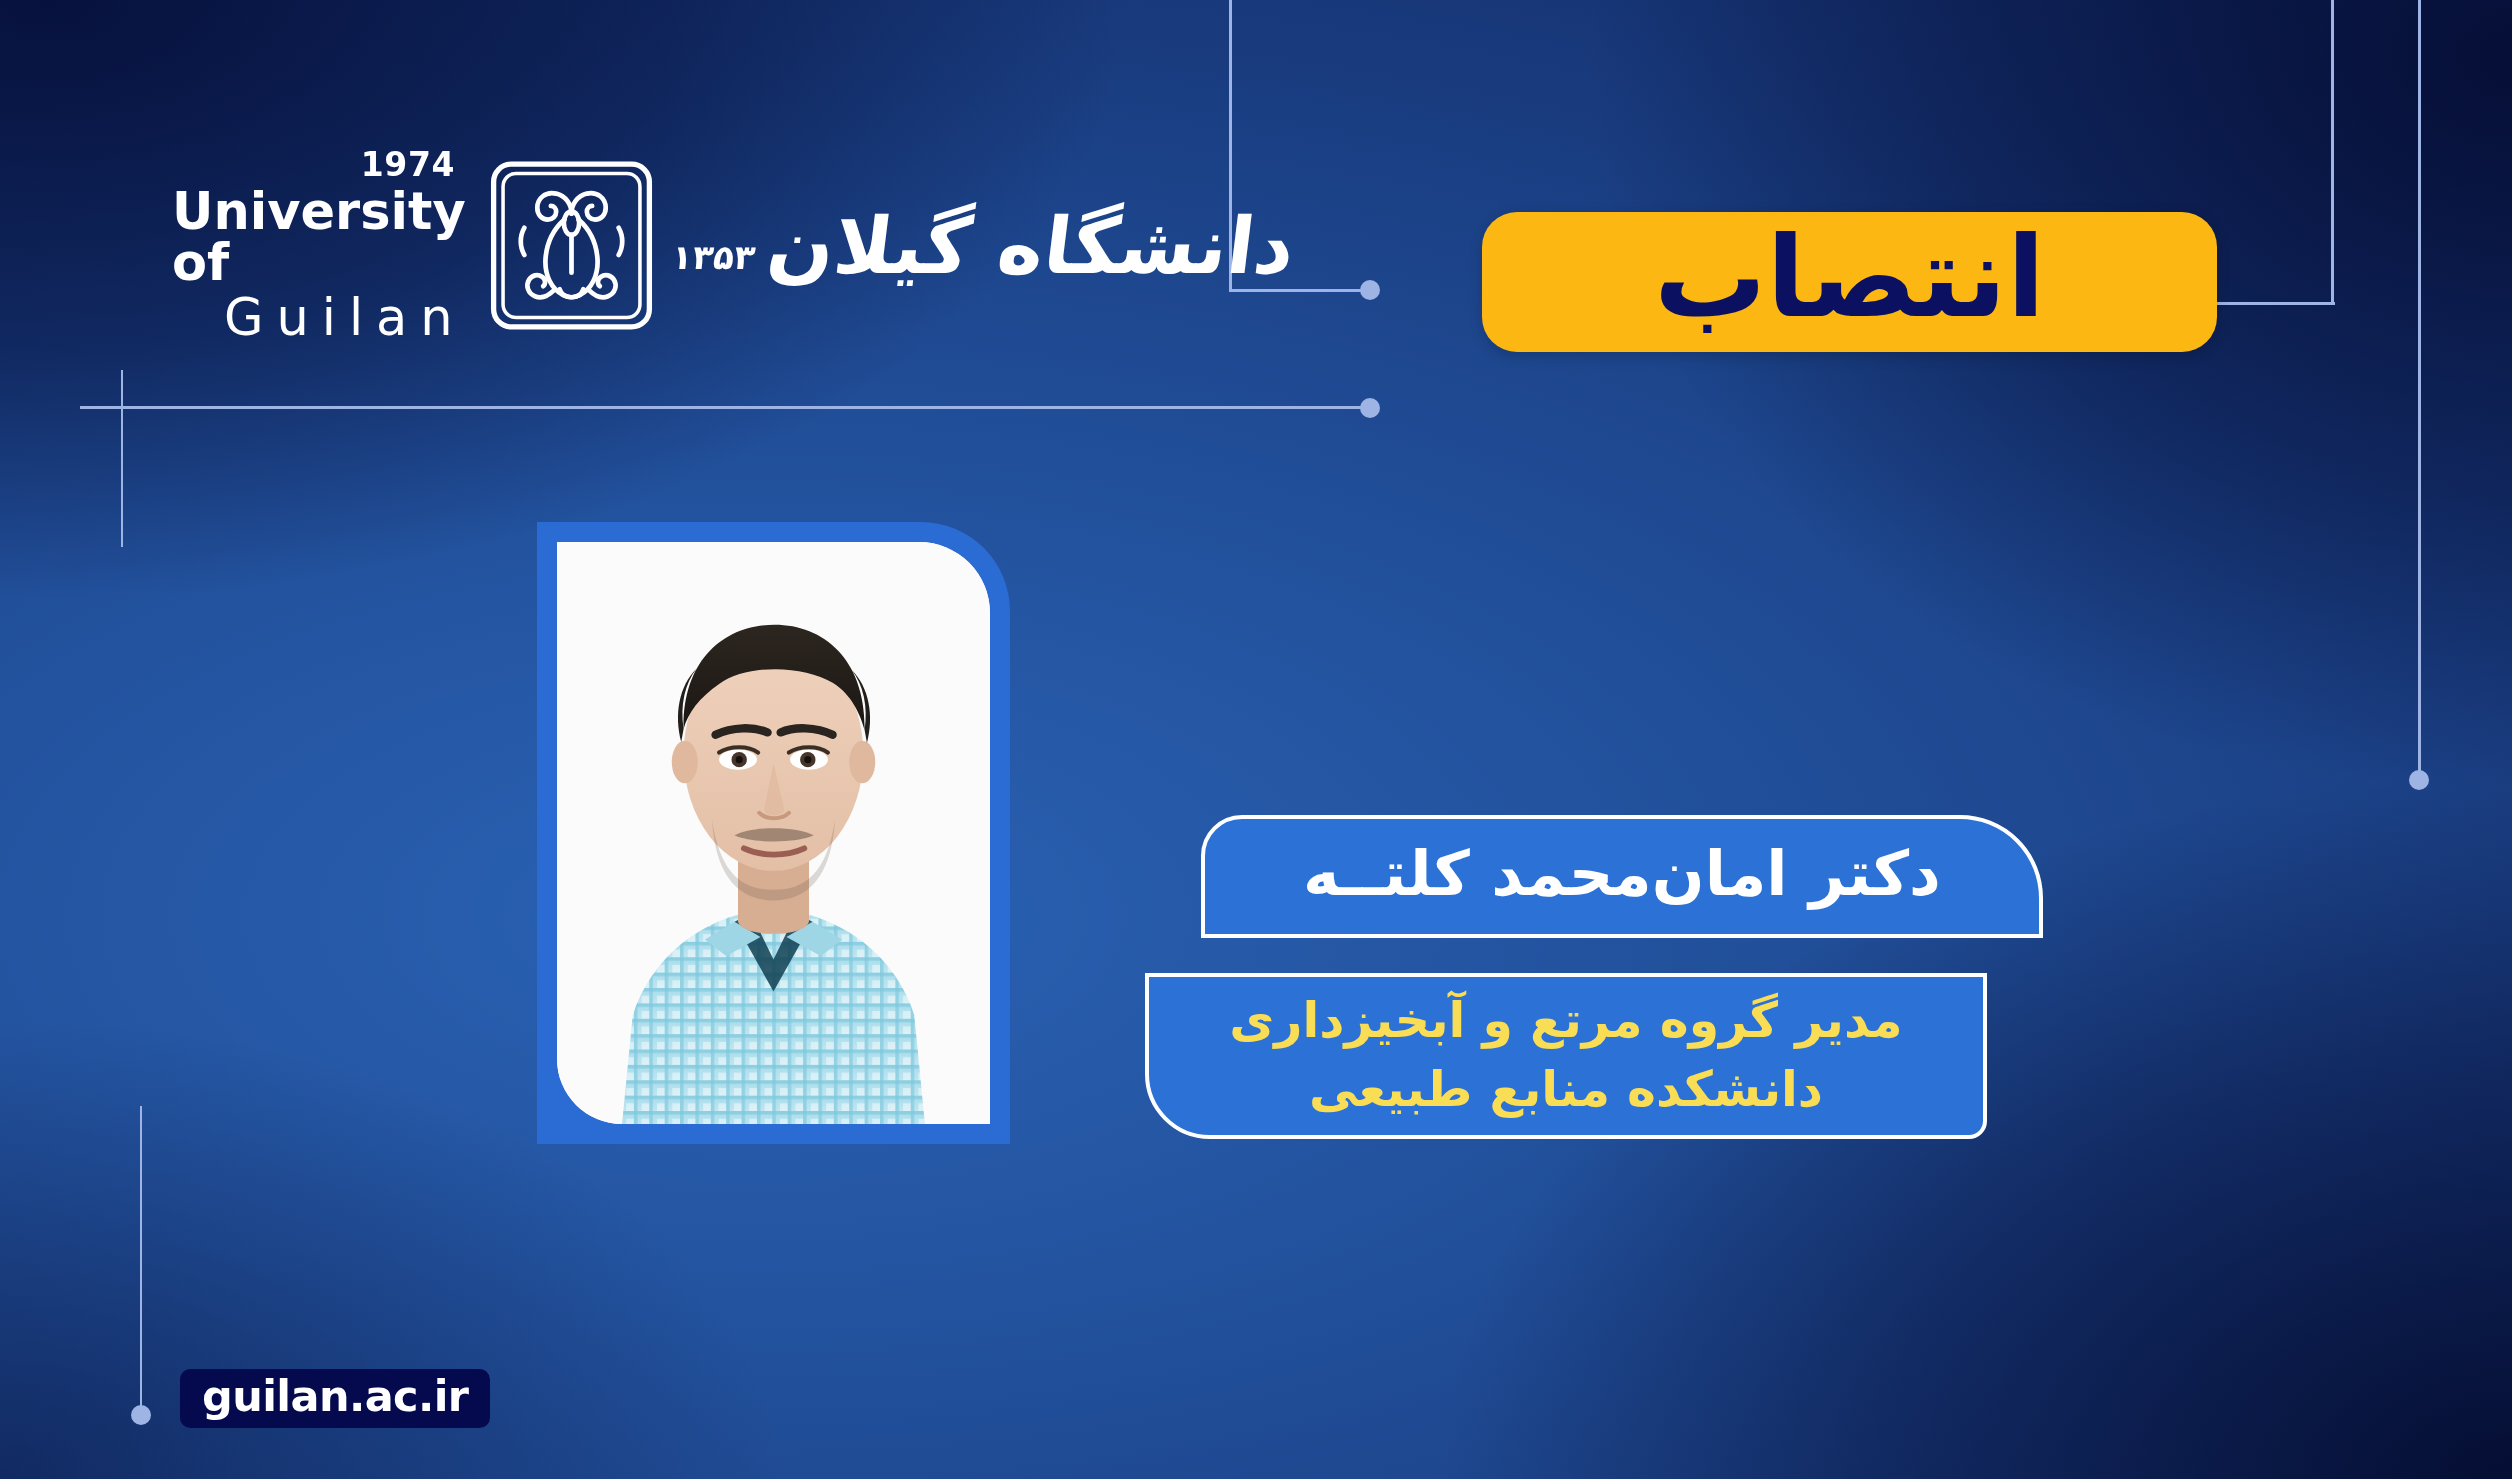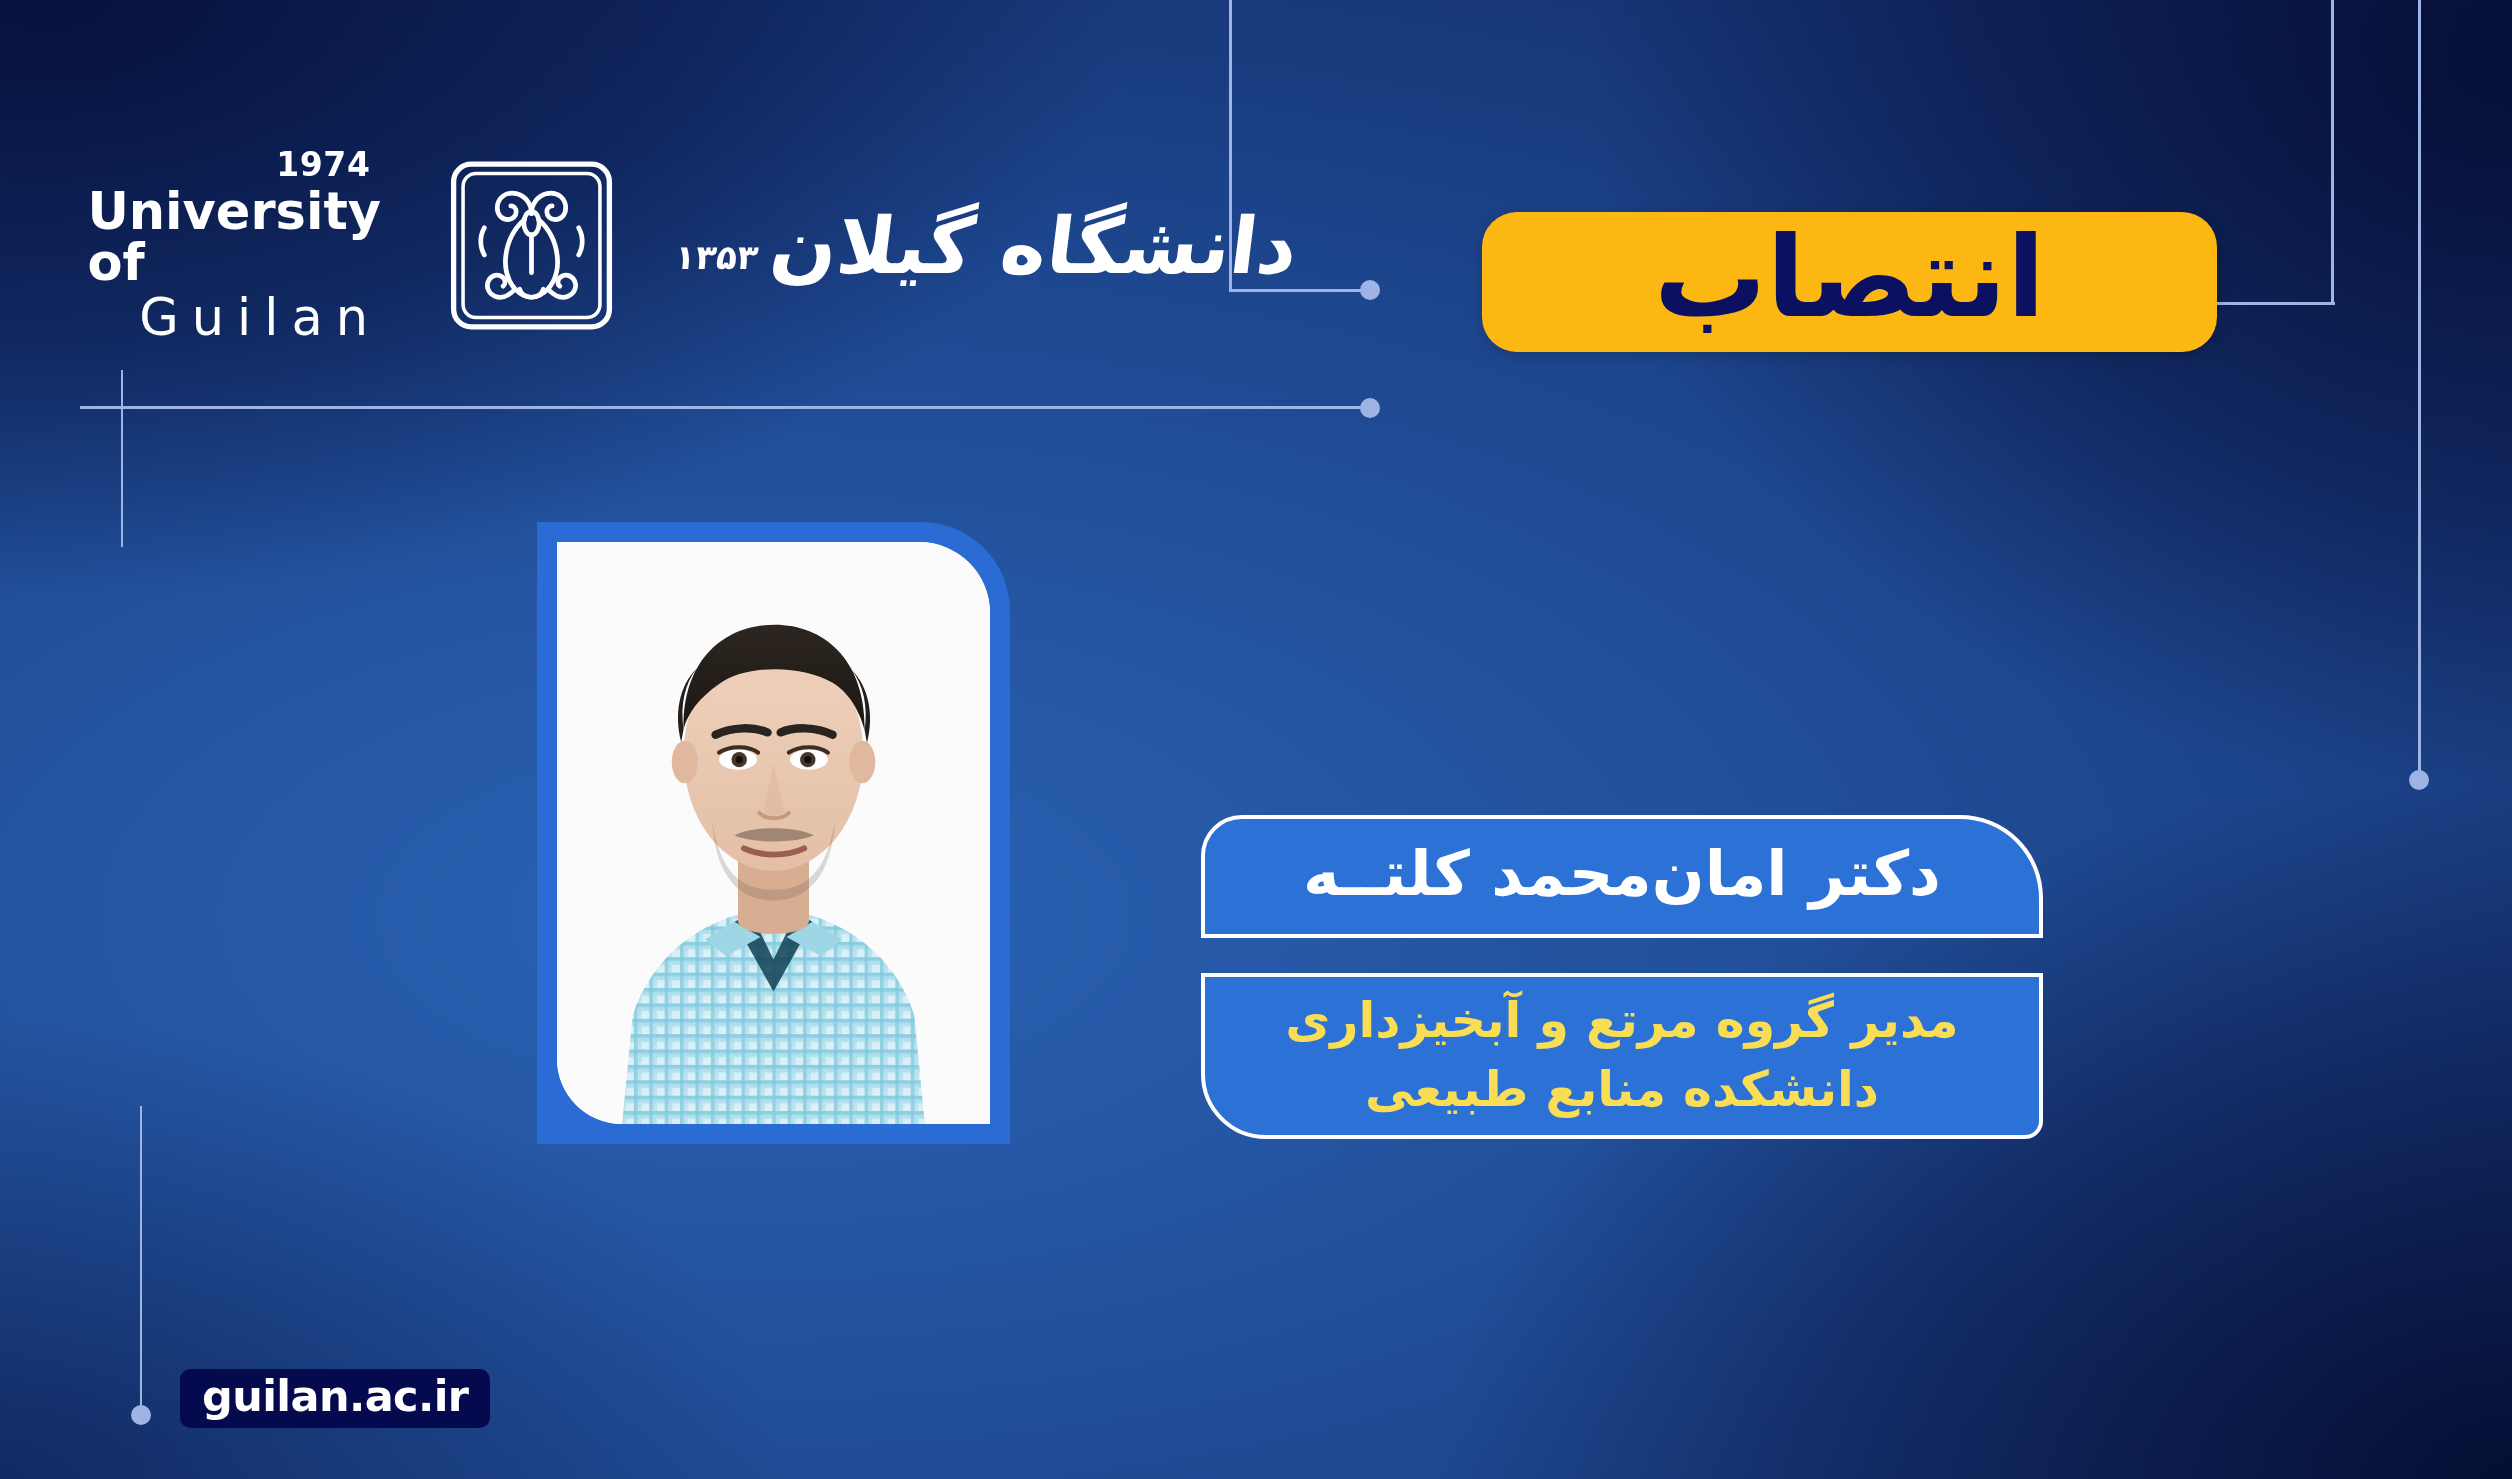--- a/index.html
+++ b/index.html
@@ -56,22 +56,21 @@
 
   
   .logo-block {
     position: absolute;
     left: 172px;
     top: 148px;
     width: 1041px;
     height: 195px;
     display: flex;
     align-items: center;
-    justify-content: center;
-    gap: 44px;
+    justify-content: space-between;
   }
   .logo-en {
     display: flex;
     flex-direction: column;
     align-items: flex-end;
     color: #ffffff;
     line-height: 1;
     margin-right: 10.6px;
   }
   .logo-year {
@@ -189,21 +188,21 @@
     font-weight: 700;
     direction: rtl;
     line-height: 1;
     white-space: nowrap;
     transform: translateY(-3.5px);
   }
 
   
   .role-card {
     position: absolute;
-    left: 1201px;
+    left: 1145px;
     top: 973px;
     width: 842px;
     height: 166px;
     background: #2B71D6;
     border: 4.1px solid #ffffff;
     border-radius: 0 0 18px 65px;
     box-sizing: border-box;
     display: flex;
     flex-direction: column;
     align-items: center;

